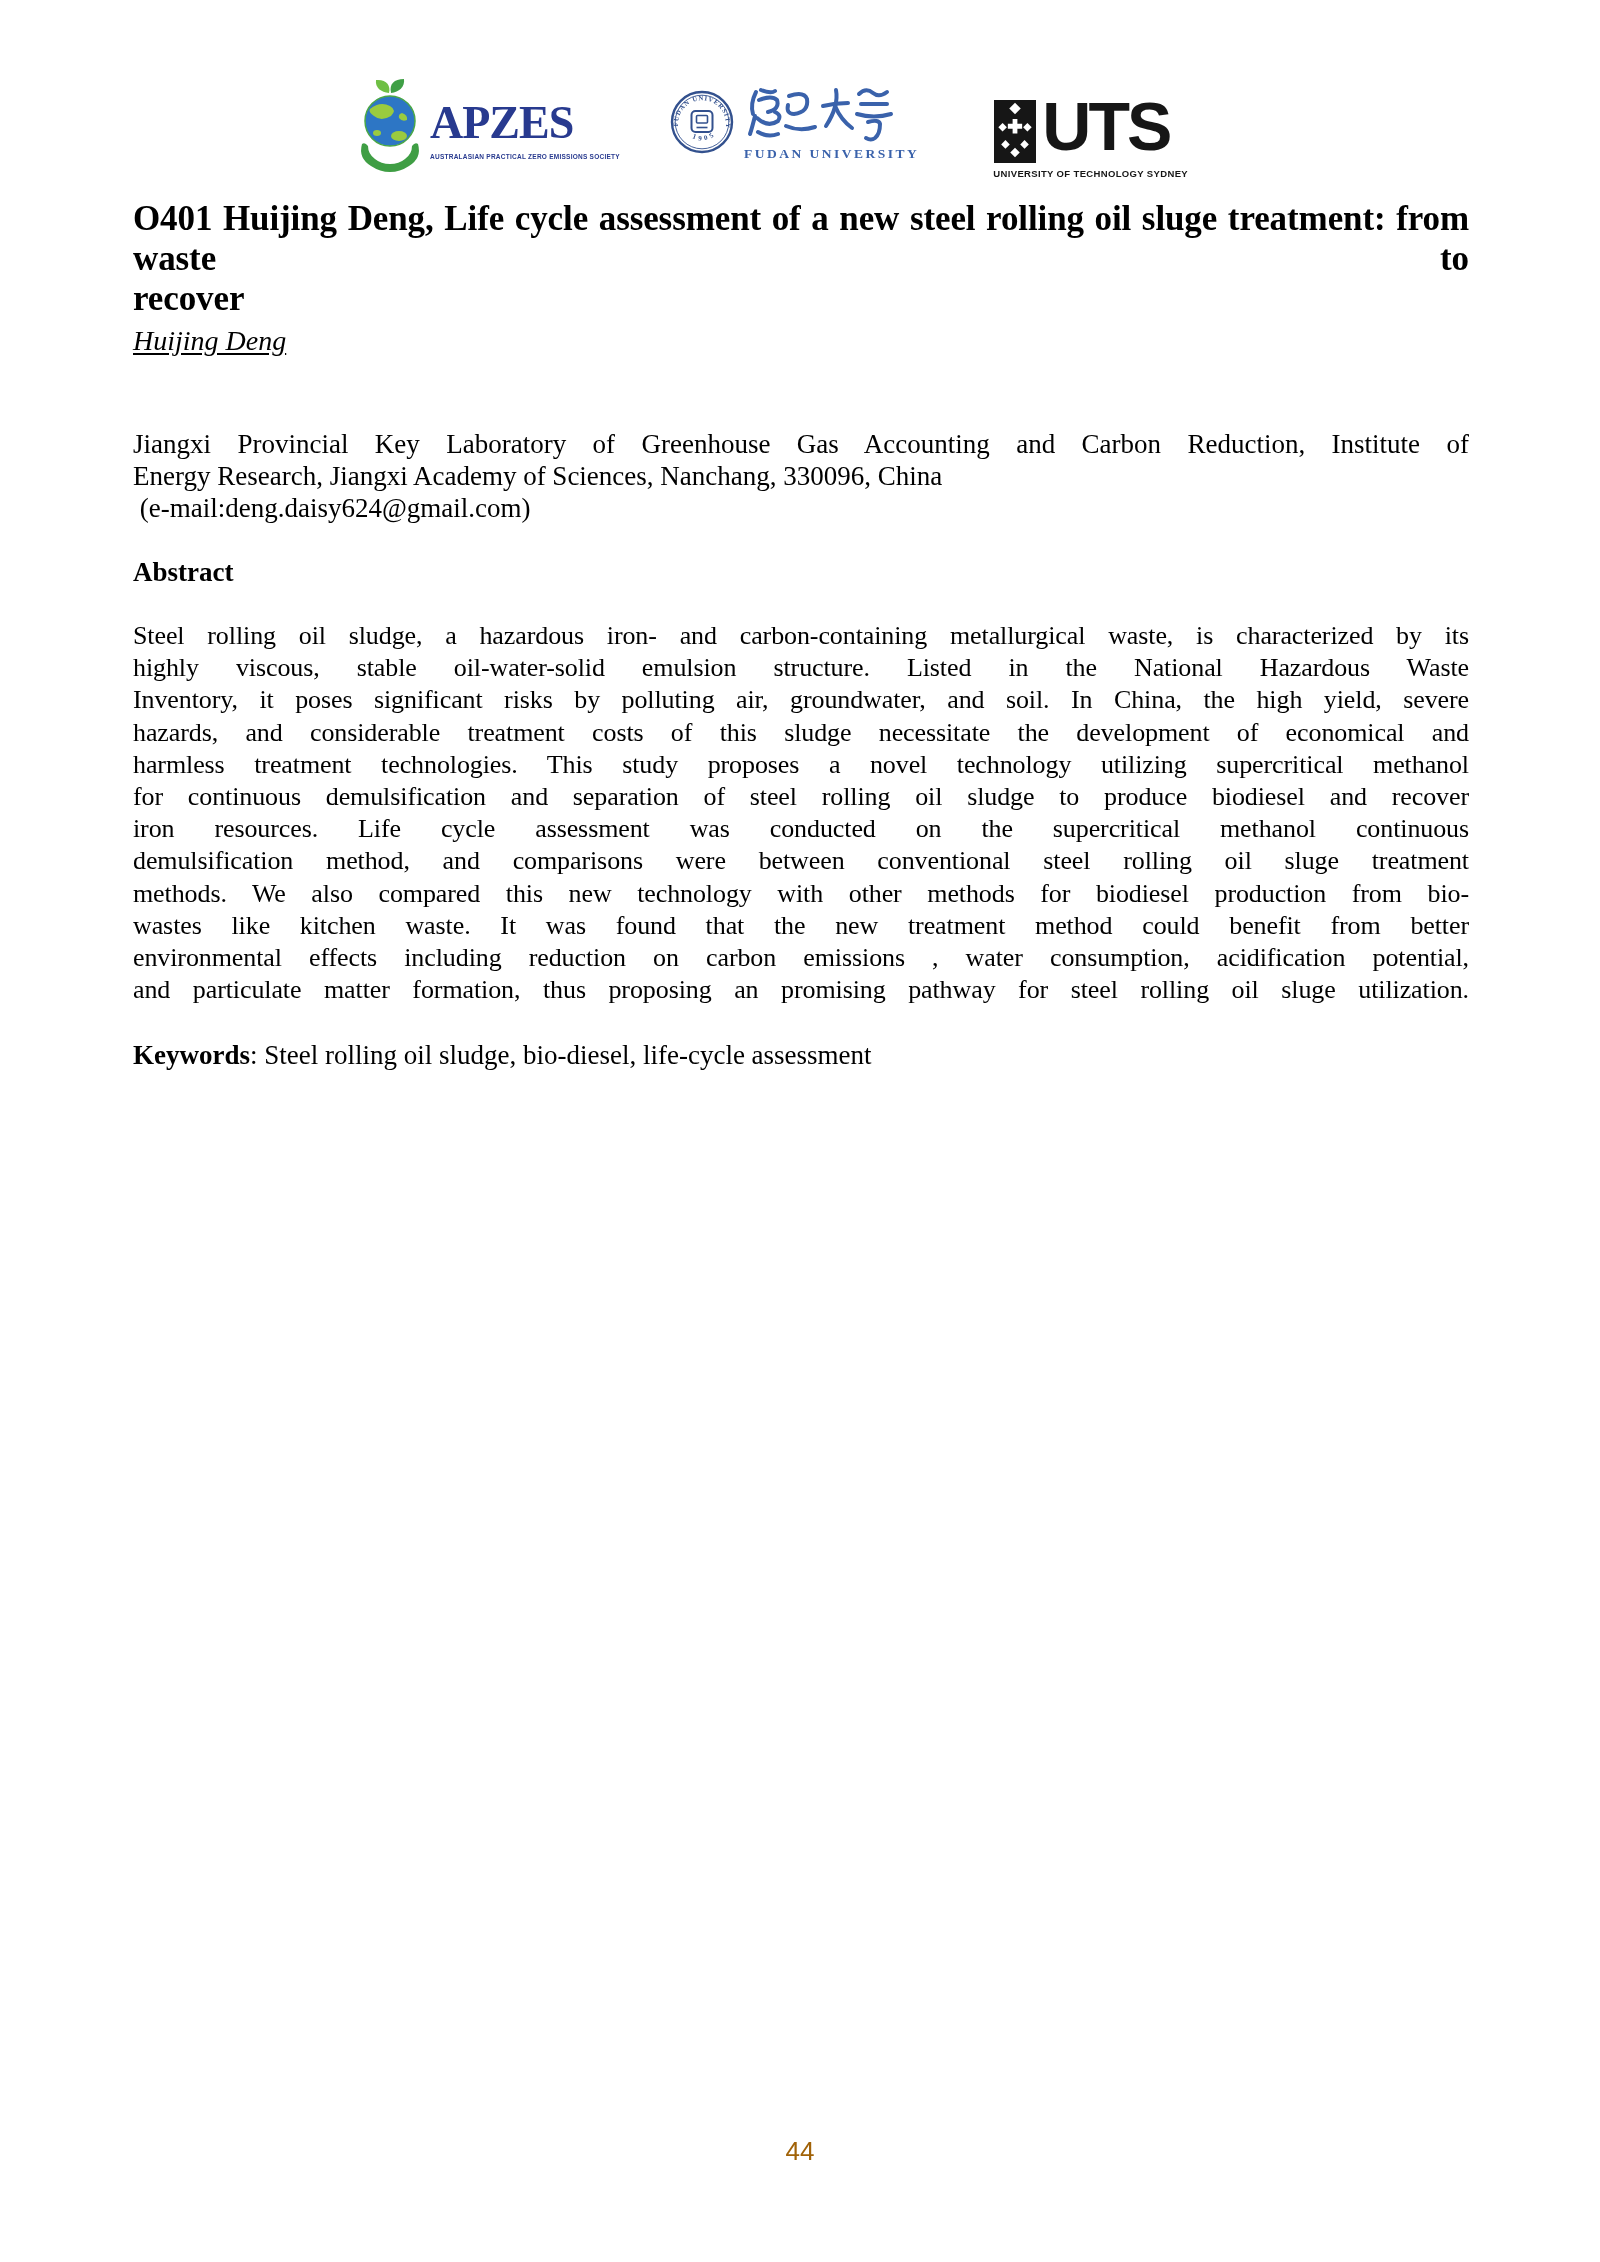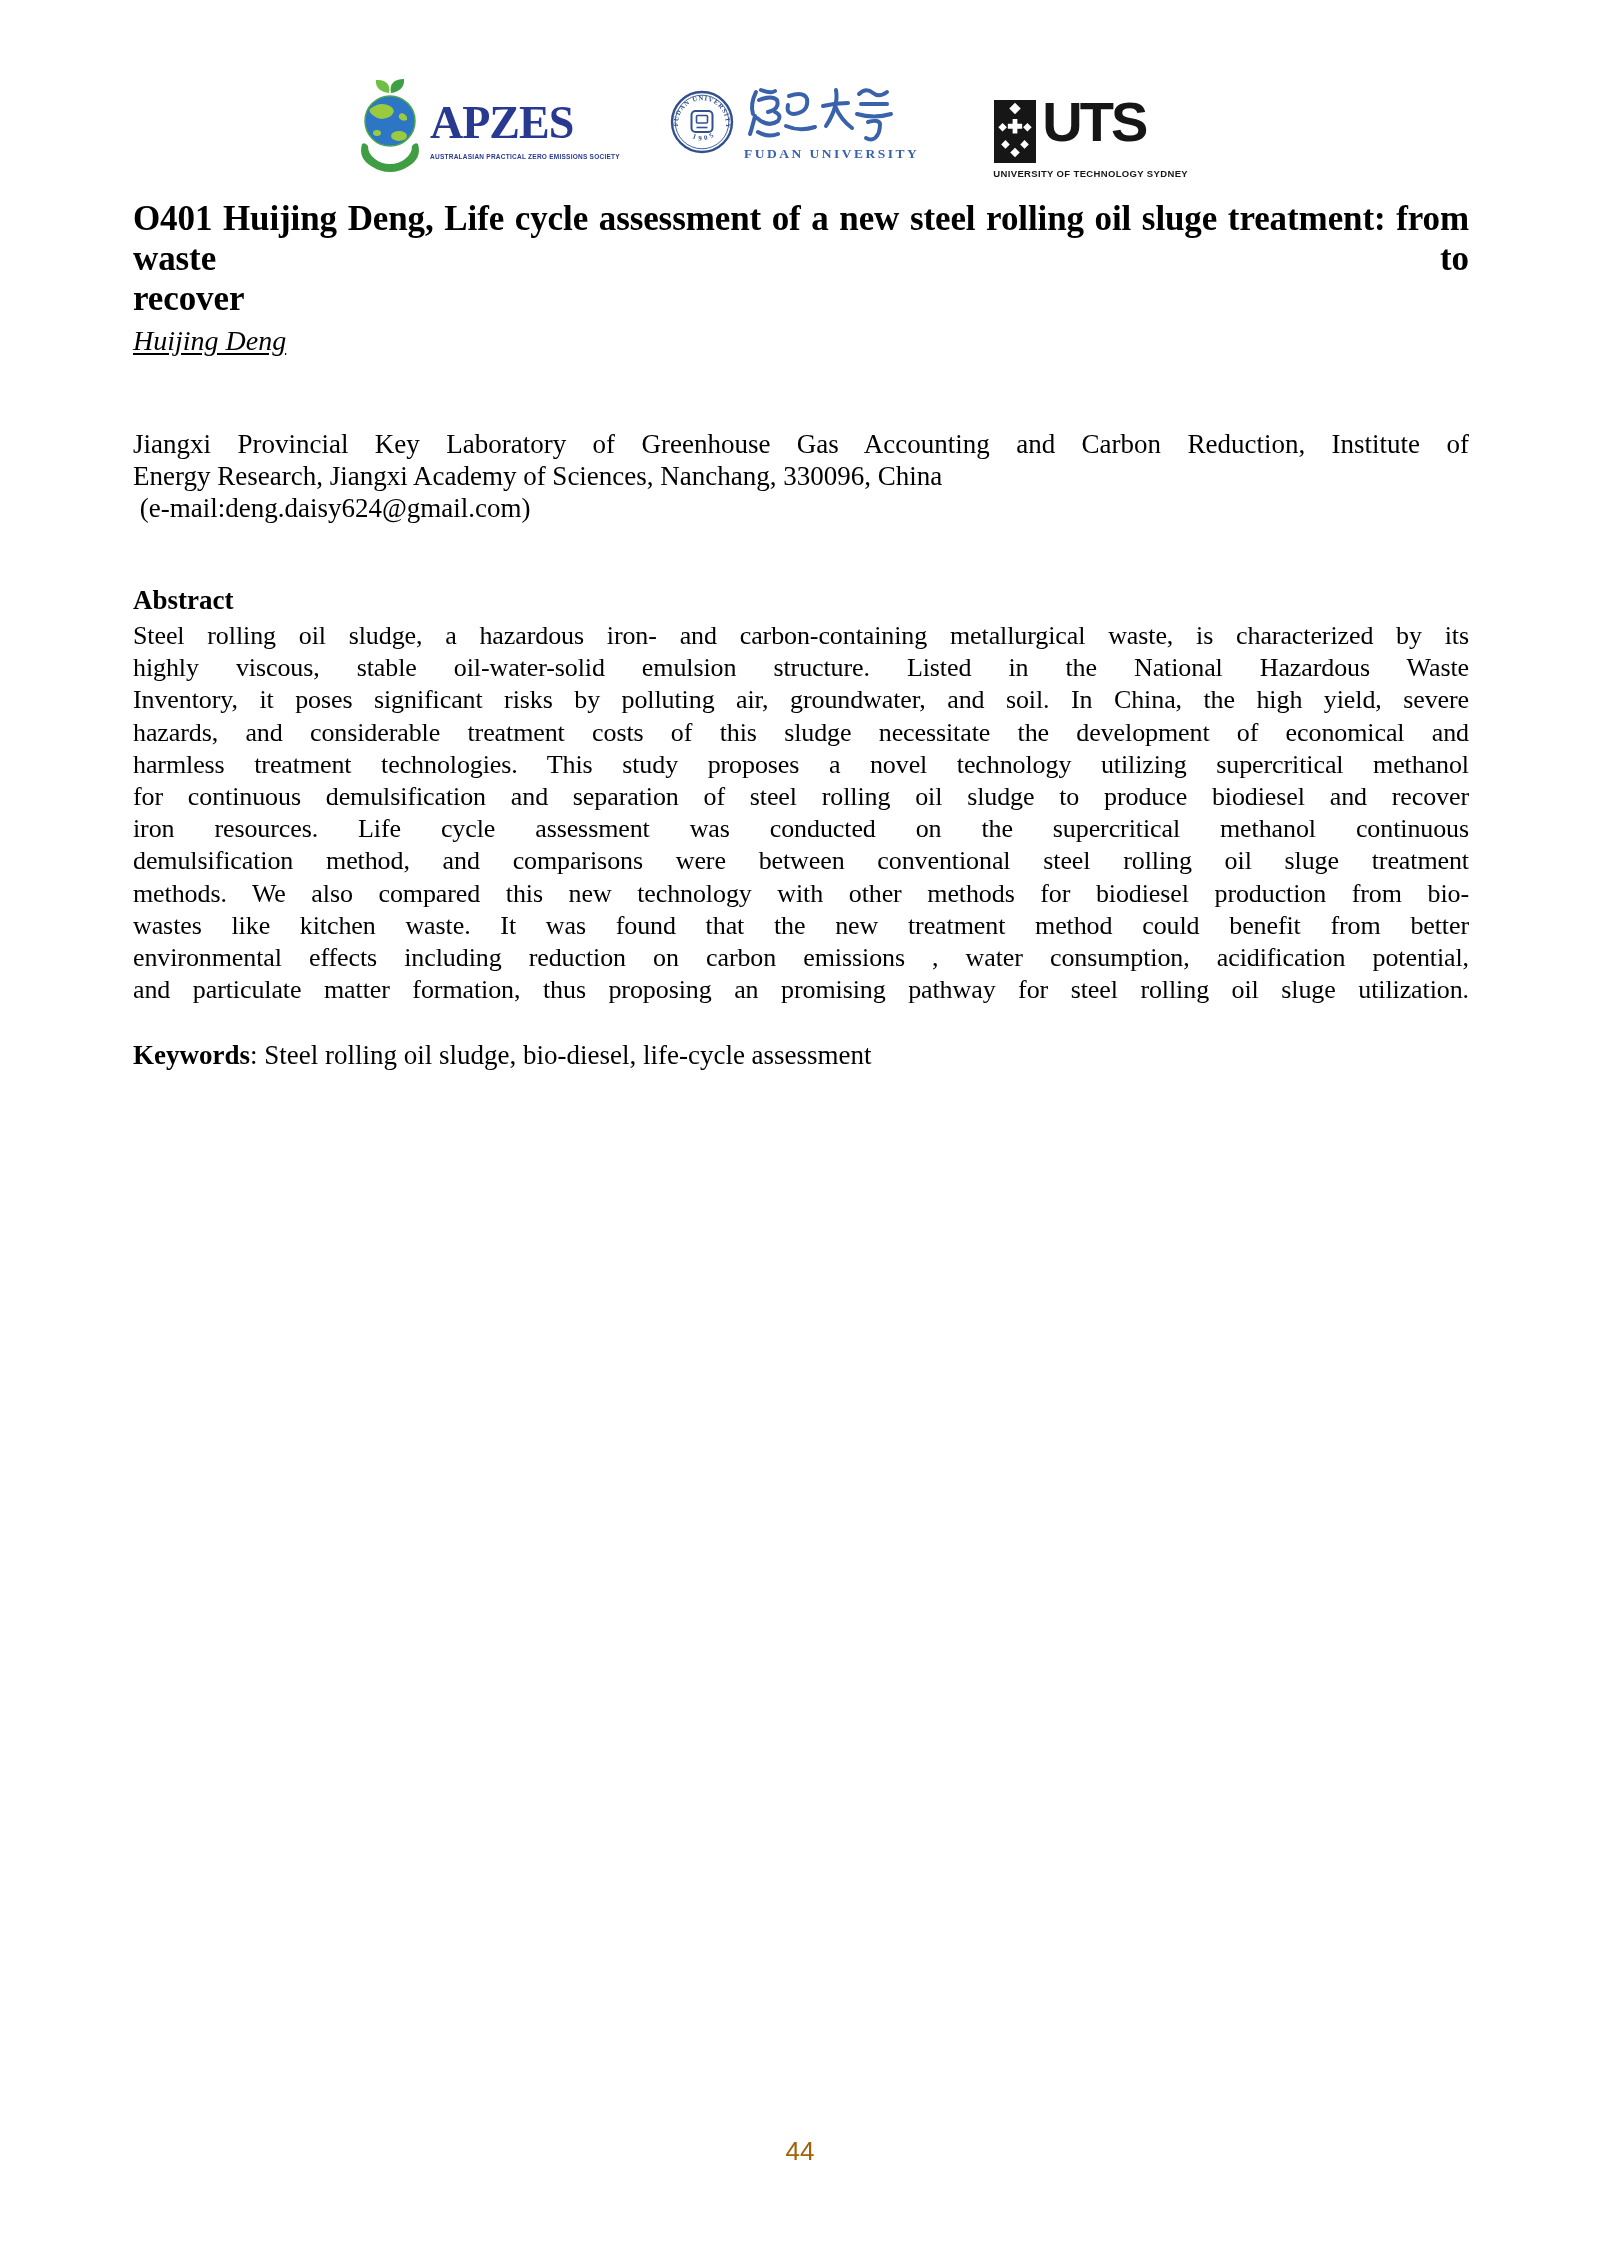--- a/index.html
+++ b/index.html
@@ -23,38 +23,38 @@
   .logo-fudan { display:flex; margin-right:74px; }
   .fudan-seal { width:64px; height:64px; margin-top:14px; display:block; }
   .fudan-right { margin-left:10px; margin-top:8px; }
   .fudan-calligraphy { width:150px; height:62px; display:block; }
   .fudan-subtext { font-family:"Liberation Serif", serif; font-weight:700; font-size:13.5px;
                    color:#3a62ab; letter-spacing:2.5px; text-align:center; white-space:nowrap; }
 
   .logo-uts { margin-top:24px; }
   .uts-top { display:flex; align-items:flex-start; }
   .uts-emblem { width:44px; height:63px; display:block; }
-  .uts-acronym { font-family:"Liberation Sans", sans-serif; font-weight:700; font-size:56px;
+  .uts-acronym { font-family:"Liberation Sans", sans-serif; font-weight:700; font-size:68px;
                  line-height:.78; color:#161616; margin-left:5px; letter-spacing:-3px; }
   .uts-subtext { font-family:"Liberation Sans", sans-serif; font-weight:700; font-size:9.5px;
                  color:#161616; letter-spacing:.35px; margin-top:5px; white-space:nowrap; }
 
   
   .doc-block { position:absolute; left:133px; width:1336px; }
   .just { text-align:justify; text-align-last:justify; }
 
   .title { top:199px; font-weight:700; font-size:35px; line-height:40px; letter-spacing:-.1px; }
 
   .author { top:325px; font-size:28px; font-style:italic; }
   .author span { text-decoration:underline; text-underline-offset:3px; }
 
   .affiliation { top:428px; font-size:27px; line-height:32px; }
   .affiliation .pre { white-space:pre-wrap; }
 
-  .abstract-heading { top:557px; font-weight:700; font-size:27px;margin-top:28px; }
+  .abstract-heading { top:557px; font-weight:700; font-size:27px; }
 
   .abstract-body { top:620px; font-size:26px; line-height:32.2px; letter-spacing:-.1px; }
 
   .keywords { top:1040px; font-size:27px; }
   .keywords b { font-weight:700; }
 
   .page-number { position:absolute; top:2136px; left:0; width:1600px; text-align:center;
                  font-family:"Liberation Sans", sans-serif; font-size:26px; color:#a16207; }
 </style>
 </head>

